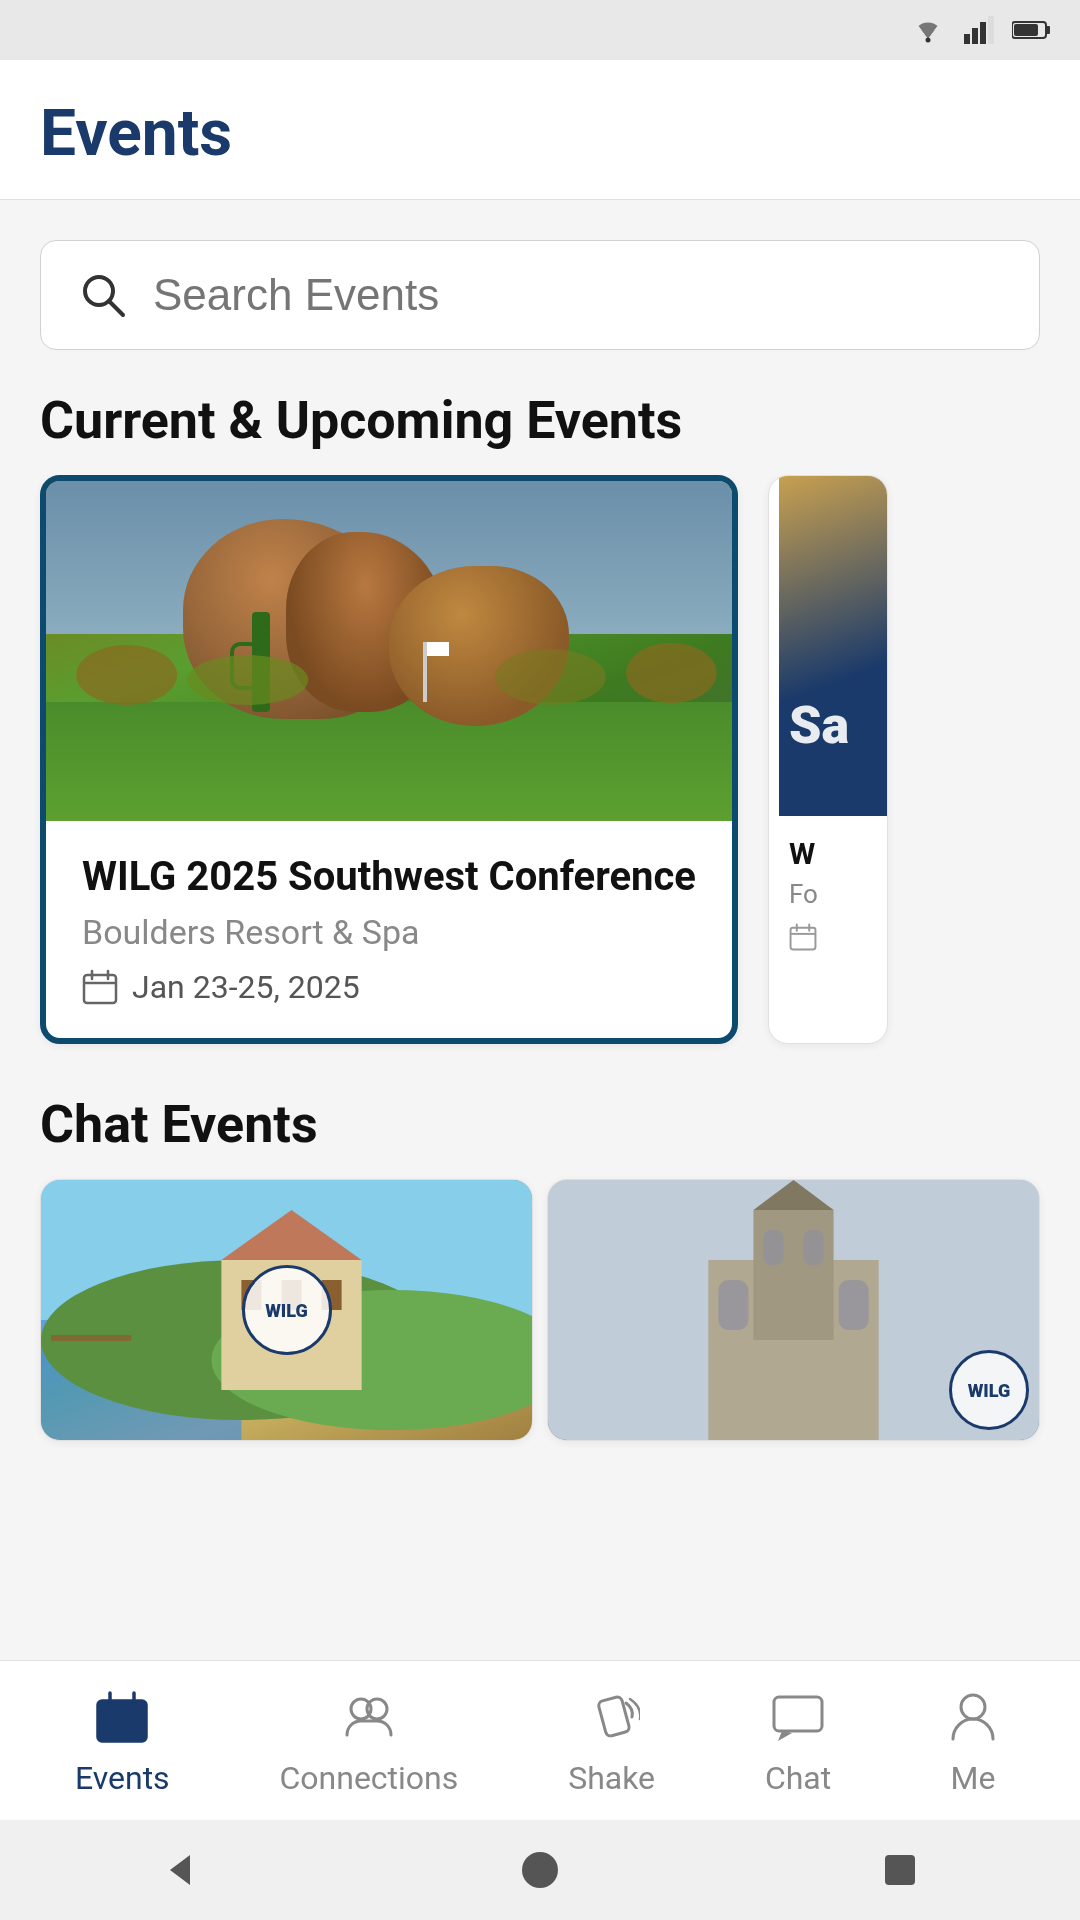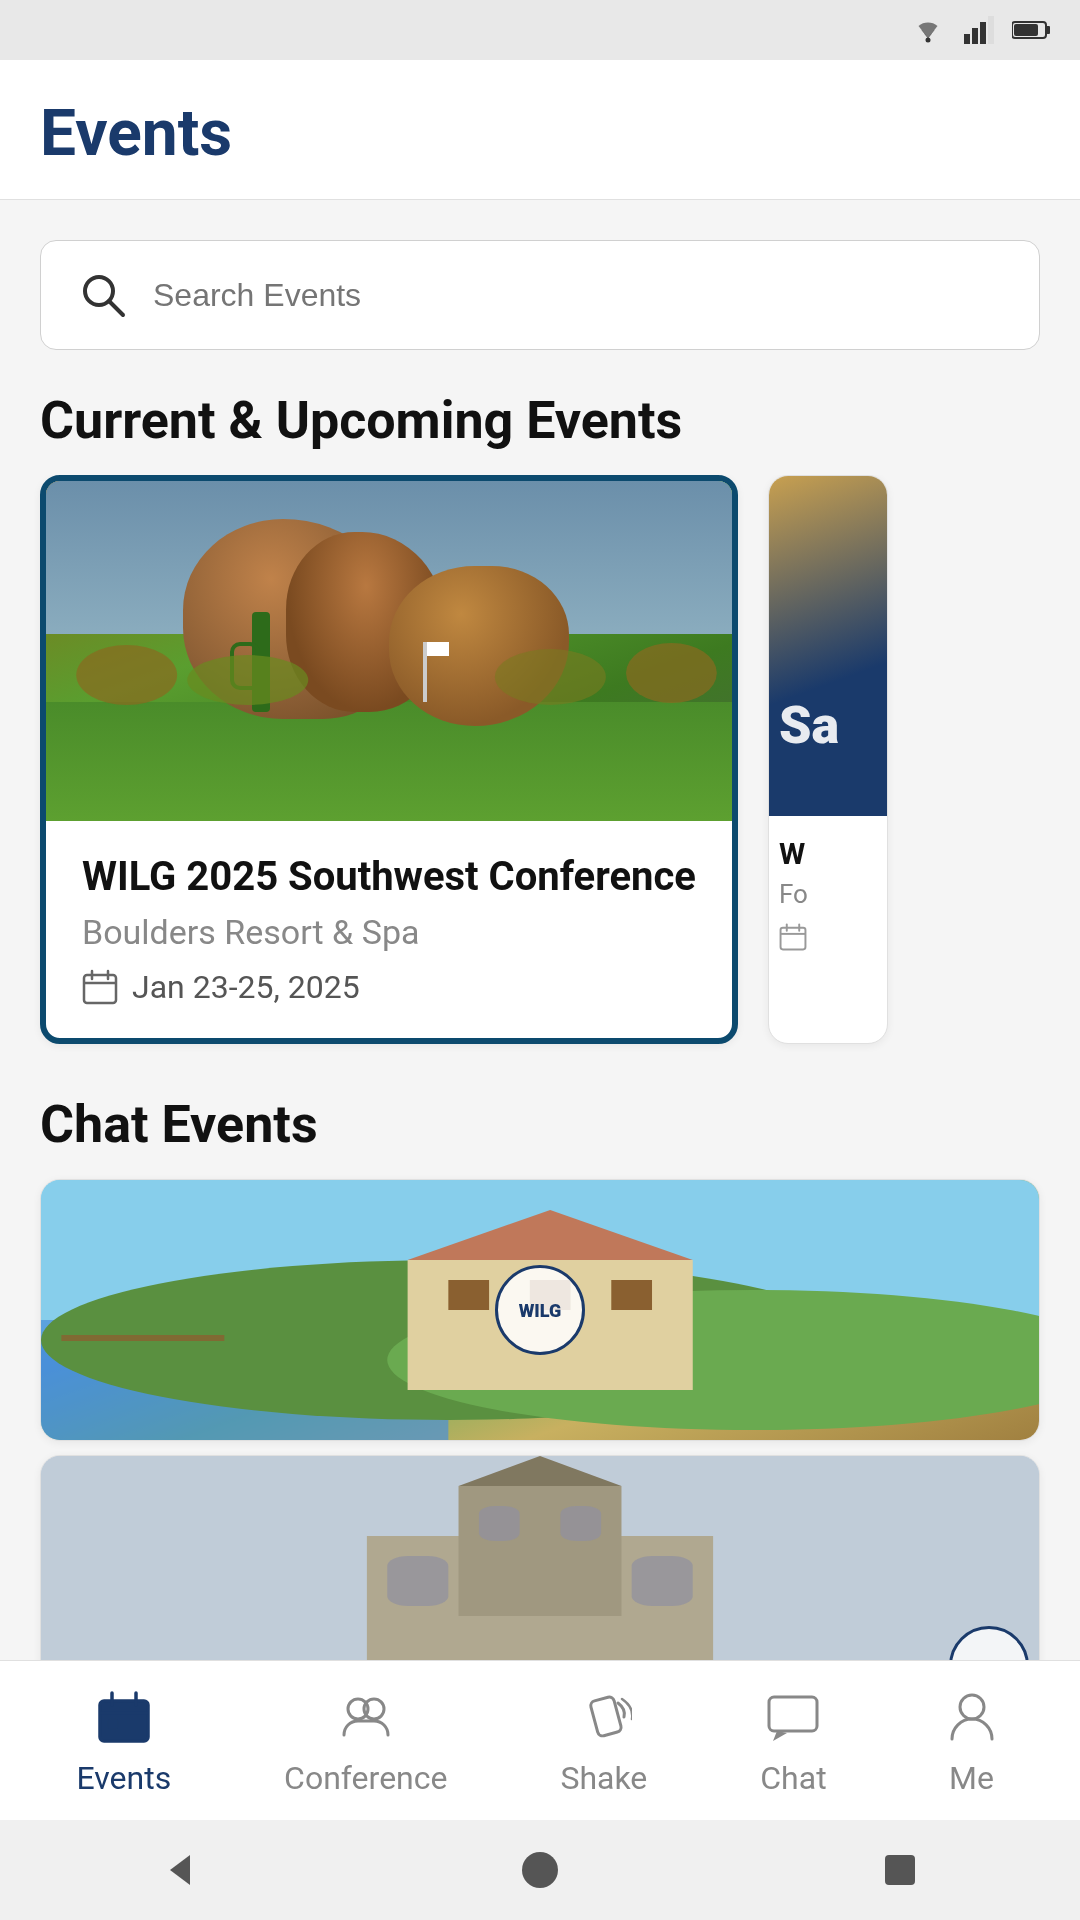--- a/index.html
+++ b/index.html
@@ -51,21 +51,21 @@
       align-items: center;
       padding: 28px 36px;
       gap: 24px;
     }
     .search-icon-wrap {
       color: #444;
     }
     .search-input {
       border: none;
       outline: none;
-      font-size: 32px;
+      font-size: 44px;
       color: #b0b0b0;
       background: transparent;
       width: 100%;
     }
 
     
     .section-label {
       font-size: 52px;
       font-weight: 700;
       color: #111;
@@ -205,20 +205,21 @@
     
     .event-card-partial {
       background: #fff;
       border-radius: 20px;
       overflow: hidden;
       border: 1px solid #e0e0e0;
       min-width: 120px;
       max-width: 120px;
       flex-shrink: 0;
       box-shadow: 0 2px 8px rgba(0,0,0,0.06);
+      padding-left: 10px;
     }
     .partial-top {
       width: 100%;
       height: 340px;
       background: linear-gradient(160deg, #c8a050 0%, #1a3a6b 60%);
       position: relative;
       overflow: hidden;
     }
     .partial-sa {
       position: absolute;
@@ -226,21 +227,20 @@
       left: 10px;
       font-size: 52px;
       font-weight: 900;
       color: #fff;
       opacity: 0.9;
     }
 
     
     .past-events-grid {
       display: flex;
-      flex-direction: column;
       padding: 0 40px 30px 40px;
       gap: 14px;
       text-align: right;
     }
     .past-event-card {
       flex: 1;
       border-radius: 20px;
       overflow: hidden;
       border: 1px solid #e0e0e0;
       box-shadow: 0 2px 8px rgba(0,0,0,0.06);
@@ -543,21 +543,21 @@
   </div>
 
   <div class="nav-item">
     <div class="nav-icon">
       <svg width="56" height="56" viewBox="0 0 56 56">
         <circle cx="20" cy="20" r="10" fill="none" stroke="#888" stroke-width="3"></circle>
         <circle cx="36" cy="20" r="10" fill="none" stroke="#888" stroke-width="3"></circle>
         <path d="M6 46c0-8 6-14 14-14h16c8 0 14 6 14 14" fill="none" stroke="#888" stroke-width="3" stroke-linecap="round"></path>
       </svg>
     </div>
-    <span class="nav-label">Conference</span>
+    <span class="nav-label">Connections</span>
   </div>
 
   <div class="nav-item">
     <div class="nav-icon">
       <svg width="56" height="56" viewBox="0 0 56 56">
         <rect x="18" y="10" width="24" height="36" rx="5" fill="none" stroke="#888" stroke-width="3" transform="rotate(-15 28 28)"></rect>
 
         <path d="M42 14 Q50 20 48 28" fill="none" stroke="#888" stroke-width="3" stroke-linecap="round"></path>
         <path d="M46 10 Q58 18 56 30" fill="none" stroke="#888" stroke-width="2.5" stroke-linecap="round"></path>
       </svg>

